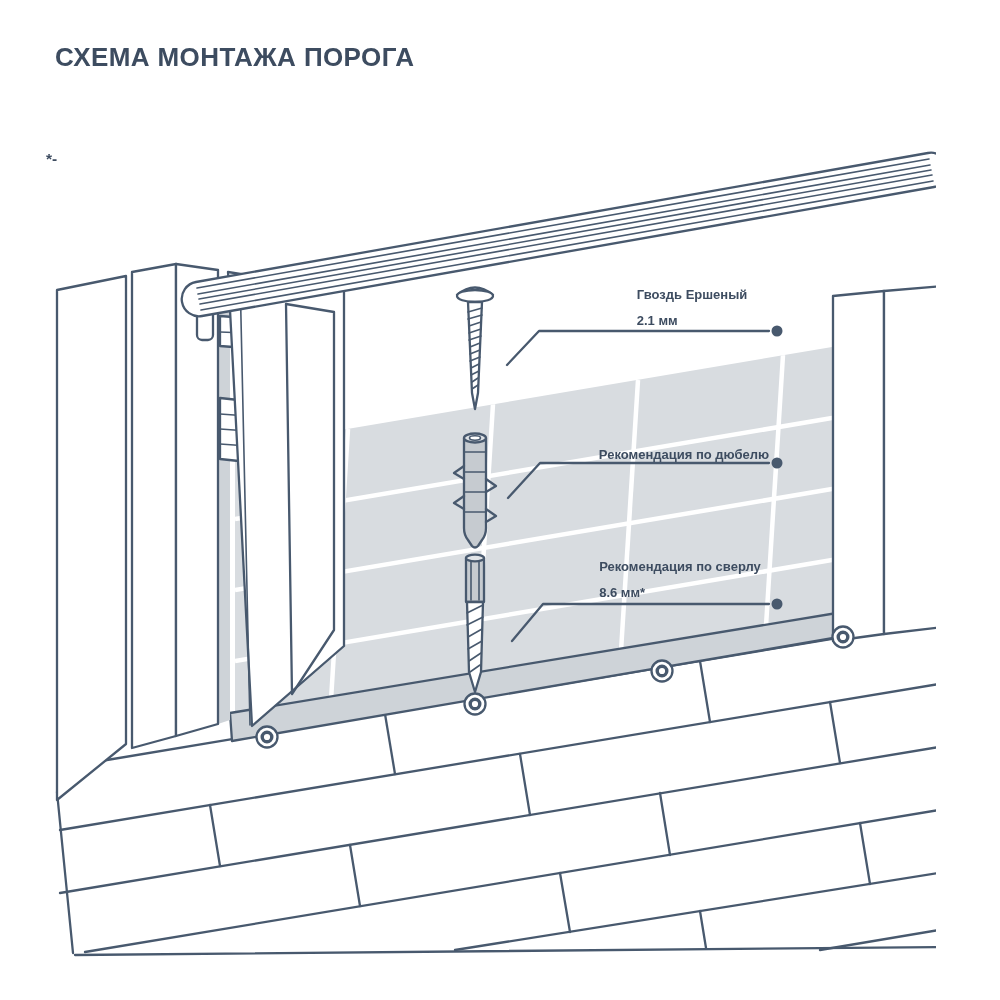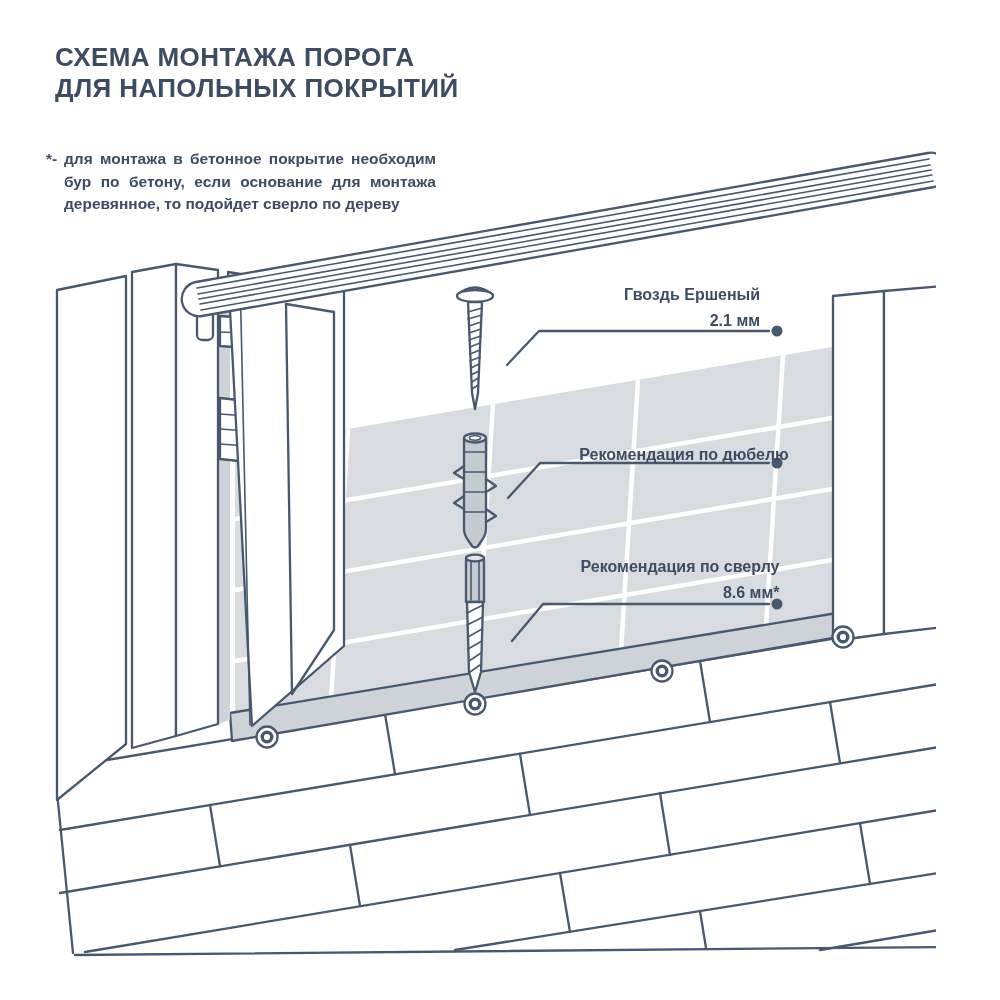--- a/index.html
+++ b/index.html
@@ -15,39 +15,37 @@
   body{background:var(--c-background);font-family:"Liberation Sans",sans-serif;color:var(--c-text);}
   .canvas{position:relative;width:936px;height:1000px;overflow:hidden;background:var(--c-background);}
   .diagram{position:absolute;left:0;top:0;width:1000px;height:1000px;}
 
   .title{position:absolute;left:55px;top:42px;font-size:26px;font-weight:bold;line-height:31px;letter-spacing:.4px;color:var(--c-text);}
   .title-line{display:block;}
 
   .note-marker{position:absolute;left:46px;top:148px;font-size:15.5px;font-weight:bold;line-height:22.5px;}
   .note-text{position:absolute;left:64px;top:148px;width:372px;font-size:15.5px;font-weight:bold;line-height:22.5px;text-align:justify;}
 
-  .callout{position:absolute;transform:translateX(-50%);text-align:right;font-weight:bold;font-size:16px;line-height:26px;white-space:nowrap;color:var(--c-text);}
+  .callout{position:absolute;transform:translateX(-50%);text-align:left;font-weight:bold;font-size:13px;line-height:26px;white-space:nowrap;color:var(--c-text);}
 
   
   .ln{stroke:var(--c-line);stroke-width:2.3;stroke-linecap:round;stroke-linejoin:round;}
   .ln-thin{stroke-width:1.6;}
   .w34{stroke-width:3.4;}
 </style>
 </head>
 <body>
 
 <div class="canvas">
 
   <h1 class="title">
     <span class="title-line">СХЕМА МОНТАЖА ПОРОГА</span>
-    <span class="title-line">ДЛЯ НАПОЛЬНЫХ ПОКРЫТИЙ</span>
   </h1>
 
   <span class="note-marker">*-</span>
-  <p class="note-text">для монтажа в бетонное покрытие необходим бур по бетону, если основание для монтажа деревянное, то подойдет сверло по дереву</p>
 
   <svg class="diagram" viewBox="0 0 1000 1000" aria-hidden="true">
     <defs>
       <clipPath id="tileClip">
           <polygon points="235,448 838,346 838,630 235,732"></polygon>
         </clipPath>
     </defs>
 
     <g>
       <polygon points="235,448 838,346 838,630 235,732" fill="var(--c-fill)"></polygon>

